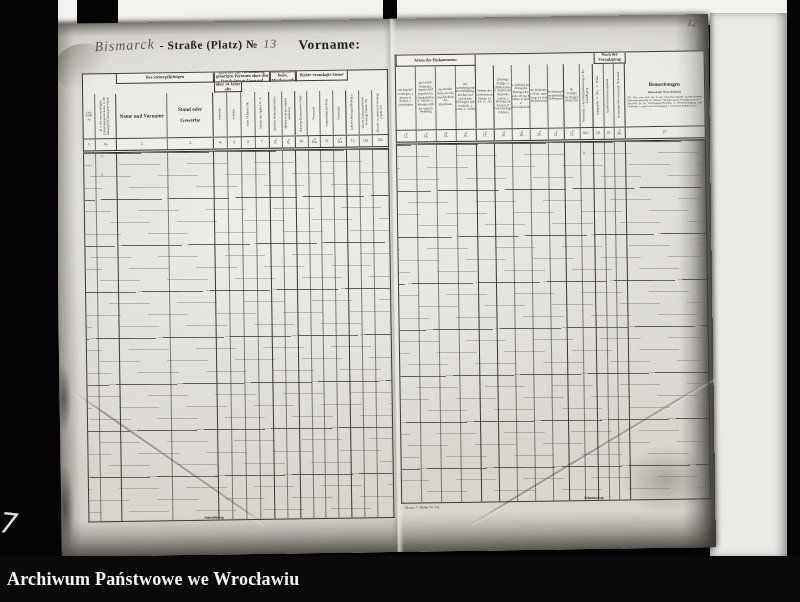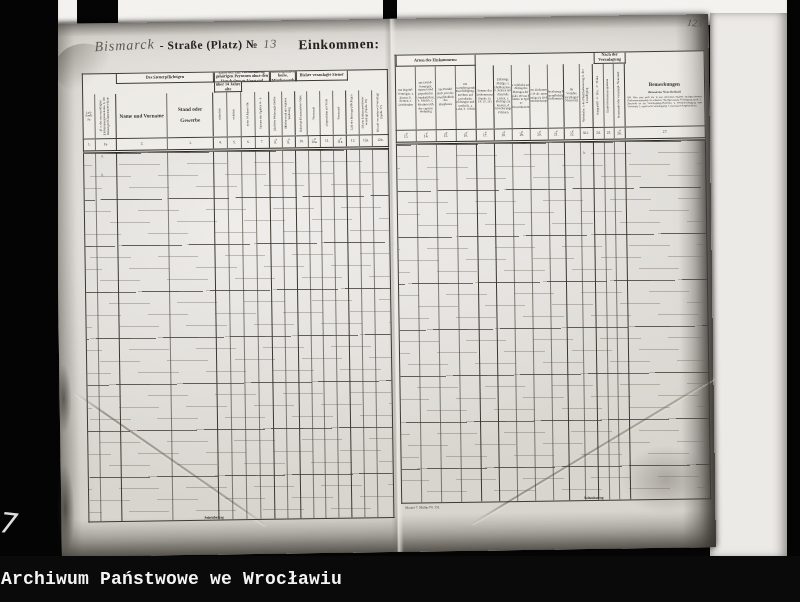--- a/index.html
+++ b/index.html
@@ -68,22 +68,22 @@
   .tbody-cols{display:flex;height:100%;}
   .bcol{box-sizing:border-box;height:100%;border-right:1px solid rgba(70,66,58,.65);}
   .bcol:last-child{border-right:none;}
   .foot-label{position:absolute;font-size:3.6px;font-weight:bold;color:#23211e;}
   .imprint{position:absolute;font-size:3.4px;color:#3a3833;}
   
   .left-bar{position:absolute;left:0;top:0;width:58px;height:602px;background:#040404;}
   .right-bar{position:absolute;left:787px;top:0;width:13px;height:602px;background:#040404;}
   .bottom-bar{position:absolute;left:0;top:556px;width:800px;height:46px;background:#0a0a0a;
               display:flex;align-items:center;}
-  .archive-label{font-family:Liberation Mono, monospace;font-weight:bold;font-size:18px;
-                 color:#f4f4f4;padding-left:1px;letter-spacing:.2px;}
+  .archive-label{font-family:Liberation Serif, serif;font-weight:bold;font-size:18px;
+                 color:#f4f4f4;padding-left:7px;letter-spacing:.2px;}
   .corner-seven{position:absolute;left:0px;top:510px;color:#dedede;font-size:28px;font-style:italic;
                 font-family:"DejaVu Sans",sans-serif;transform:rotate(6deg);line-height:1;}
 </style>
 </head>
 <body>
 
 <div class="stage">
 
   <div class="top-strip"></div>
   <div class="right-strip"></div>
@@ -97,21 +97,21 @@
     <div class="edge-blot" style="left:0px;top:20px;width:60px;height:50px;background:radial-gradient(ellipse at 0% 0%,rgba(70,65,57,.45),transparent 70%);"></div>
     <div class="edge-blot" style="left:560px;top:430px;width:90px;height:70px;background:radial-gradient(ellipse,rgba(85,79,70,.35),transparent 70%);"></div>
     <div class="crease" style="left:17px;top:369px;width:231px;transform:rotate(35.6deg);"></div>
     <div class="crease" style="left:410px;top:505px;width:282px;transform:rotate(-30.2deg);"></div>
 
     <div class="title-row">
       <span class="hand street-hand">Bismarck</span>
       <span class="street-print">- Straße (Platz) №</span>
       <span class="hand street-num">13</span>
     </div>
-    <span class="owner">Einkommen:</span>
+    <span class="owner">Vorname:</span>
     <span class="pagenum">123</span>
 
     <div class="ptable" style="left: 27px; top: 50px; width: 306px;">
         <div class="thead" style="height: 64px;">
           <div class="thead-cells" style="top: 20px;">
             <div class="hcell" style="width: 12px;">
               <span>Lau- fende №</span>
             </div>
             <div class="hcell vtx bR" style="width: 21px;">
               <span>№ a. der neu veranlagten Einkommensteuer-Liste, b. der bisherigen Klassensteuer-Liste</span>

